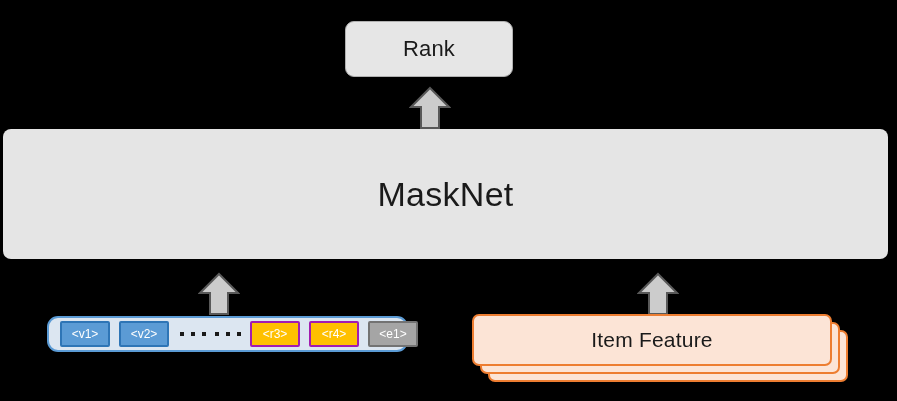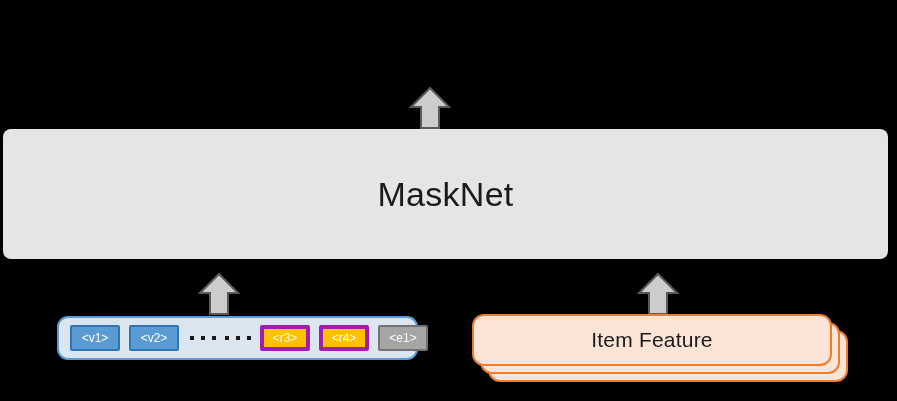--- a/index.html
+++ b/index.html
@@ -67,45 +67,44 @@
   #arrow-rank   { left: 409px; top: 86px; }
   #arrow-tokens { left: 198px; top: 272px; }
   #arrow-items  { left: 637px; top: 272px; }
 
   
   #token-strip {
     position: absolute;
     left: 47px;
     top: 316px;
     width: 361px;
-    height: 44px;
+    height: 36px;
     background: #dce6f1;
     border: 2px solid #5b9bd5;
     border-radius: 11px;
     box-sizing: border-box;
     display: flex;
     align-items: center;
     padding: 0 11px;
-    margin-left: 10px;
   }
   .token {
     height: 26px;
     min-width: 50px;
     border-radius: 2px;
     display: flex;
     align-items: center;
     justify-content: center;
     font-size: 12px;
     color: #ffffff;
     box-sizing: border-box;
     margin-right: 9px;
     padding: 0 4px;
   }
   .token.blue   { background: #5b9bd5; border: 2px solid #2e75b6; }
-  .token.orange { background: #ffc000; border: 4px solid #a21caf; }
+  .token.orange { background: #ffc000; border: 2px solid #a21caf; }
   .token.gray   { background: #a5a5a5; border: 2px solid #737373; }
   .ellipsis-group {
     display: flex;
     align-items: center;
     margin-right: 9px;
     margin-left: 2px;
     gap: 9px;
   }
   .ellipsis {
     display: flex;
@@ -125,21 +124,21 @@
     top: 314px;
     width: 385px;
     height: 72px;
   }
   .item-card {
     position: absolute;
     width: 360px;
     height: 52px;
     background: #fce4d6;
     border: 2px solid #ed7d31;
-    border-radius: 12px;
+    border-radius: 7px;
     box-sizing: border-box;
   }
   #item-card-back   { left: 16px; top: 16px; }
   #item-card-middle { left: 8px;  top: 8px;  }
   #item-card-front  {
     left: 0px; top: 0px;
     display: flex;
     align-items: center;
     justify-content: center;
   }
@@ -147,20 +146,23 @@
     font-size: 21px;
     color: #1a1a1a;
     letter-spacing: 0.2px;
   }
 </style>
 </head>
 <body>
 
 <div id="canvas">
 
+  <div id="rank-box">
+    <span class="label">Rank</span>
+  </div>
 
   <div class="block-arrow" id="arrow-rank">
     <svg viewBox="0 0 42 44" xmlns="http://www.w3.org/2000/svg">
       <polygon points="21,2 40,21 30,21 30,42 12,42 12,21 2,21" fill="#cccccc" stroke="#595959" stroke-width="2" stroke-linejoin="miter"></polygon>
     </svg>
   </div>
 
   <div id="masknet-box">
     <span class="label">MaskNet</span>
   </div>

